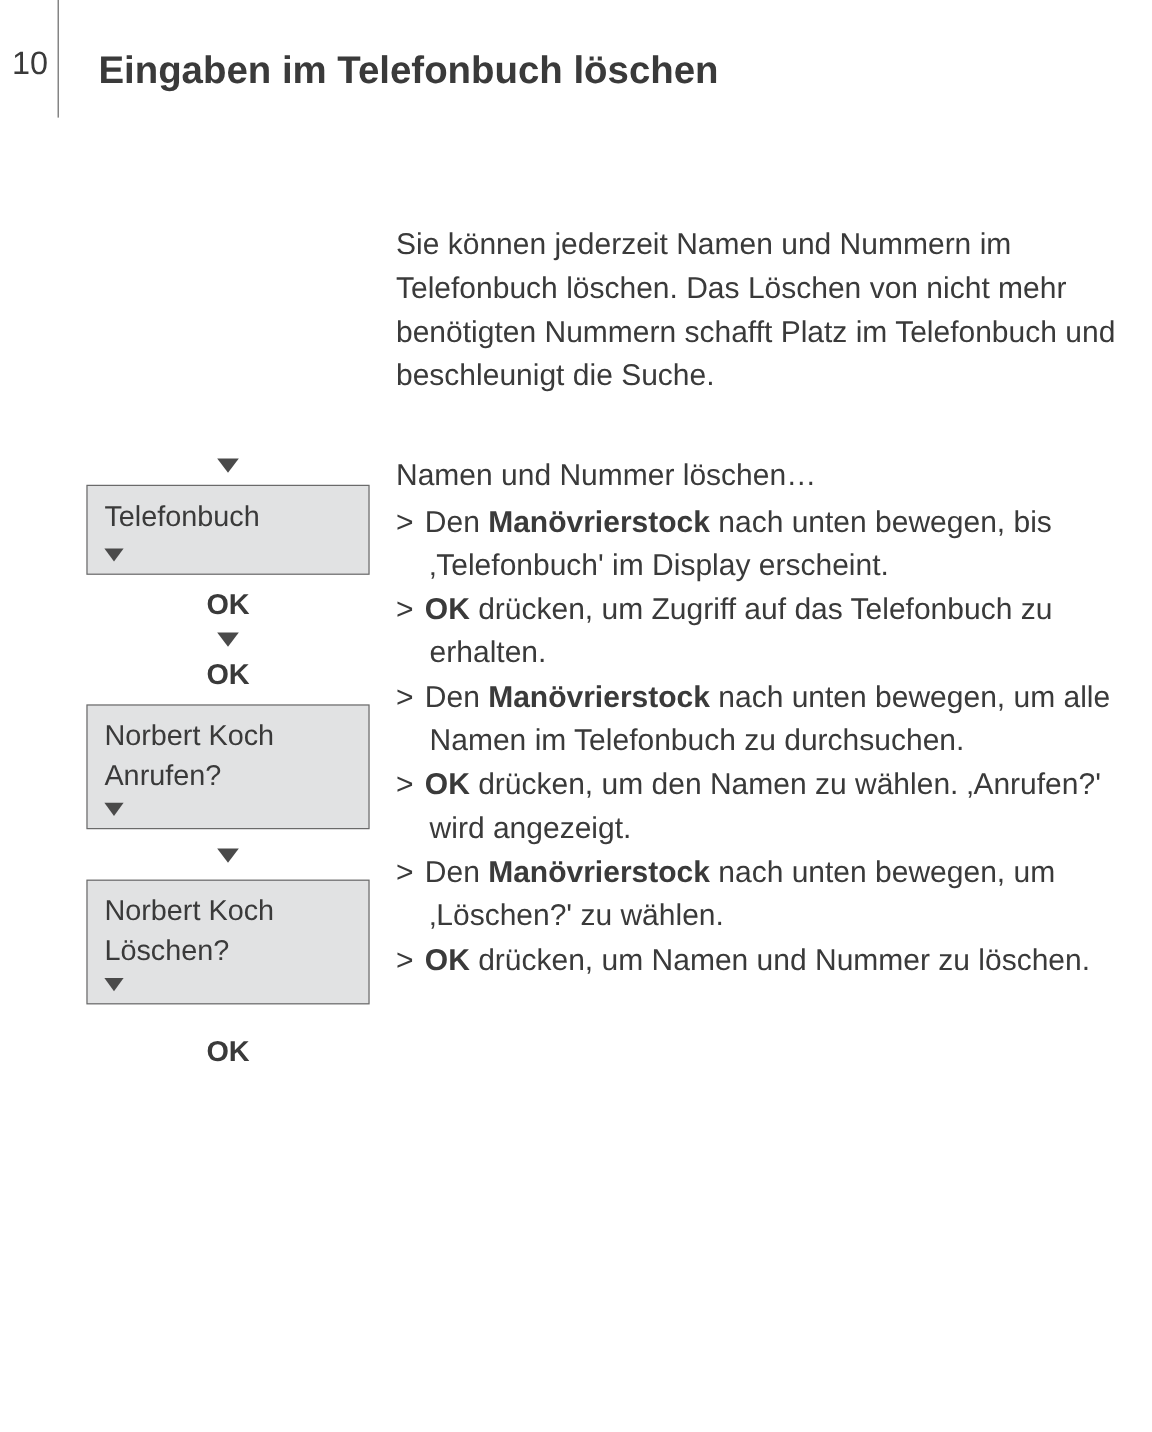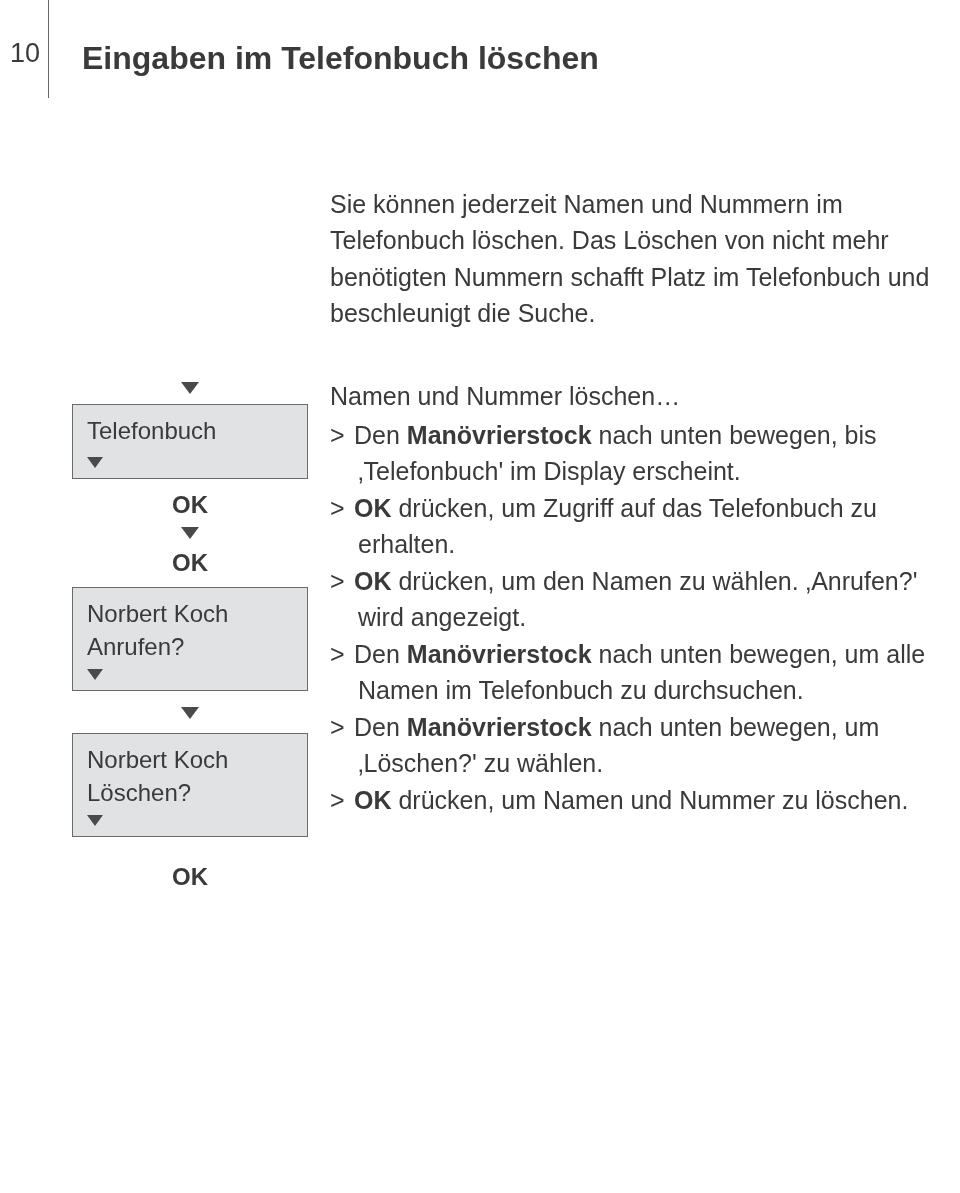--- a/index.html
+++ b/index.html
@@ -174,28 +174,28 @@
 
     <div class="step">
       <span class="gt">&gt;</span><span>Den </span><span class="b">Manövrierstock</span><span> nach unten bewegen, bis ‚Telefonbuch' im Display erscheint.</span>
     </div>
 
     <div class="step">
       <span class="gt">&gt;</span><span class="b">OK</span><span> drücken, um Zugriff auf das Telefonbuch zu erhalten.</span>
     </div>
 
     <div class="step">
+      <span class="gt">&gt;</span><span>Den </span><span class="b">Manövrierstock</span><span> nach unten bewegen, um alle Namen im Telefonbuch zu durchsuchen.</span>
+    </div>
+
+    <div class="step">
       <span class="gt">&gt;</span><span class="b">OK</span><span> drücken, um den Namen zu wählen. ‚Anrufen?' wird angezeigt.</span>
     </div>
 
     <div class="step">
-      <span class="gt">&gt;</span><span>Den </span><span class="b">Manövrierstock</span><span> nach unten bewegen, um alle Namen im Telefonbuch zu durchsuchen.</span>
-    </div>
-
-    <div class="step">
       <span class="gt">&gt;</span><span>Den </span><span class="b">Manövrierstock</span><span> nach unten bewegen, um ‚Löschen?' zu wählen.</span>
     </div>
 
     <div class="step">
       <span class="gt">&gt;</span><span class="b">OK</span><span> drücken, um Namen und Nummer zu löschen.</span>
     </div>
   </div>
 
 </div>
 

